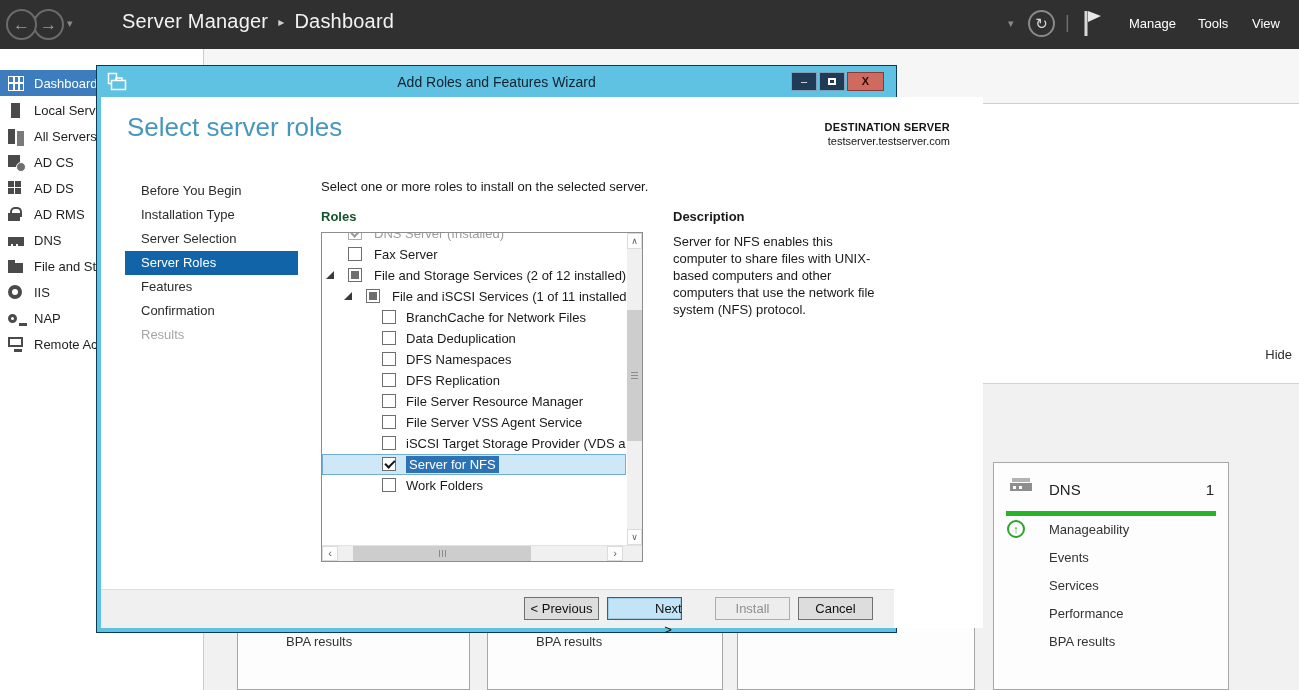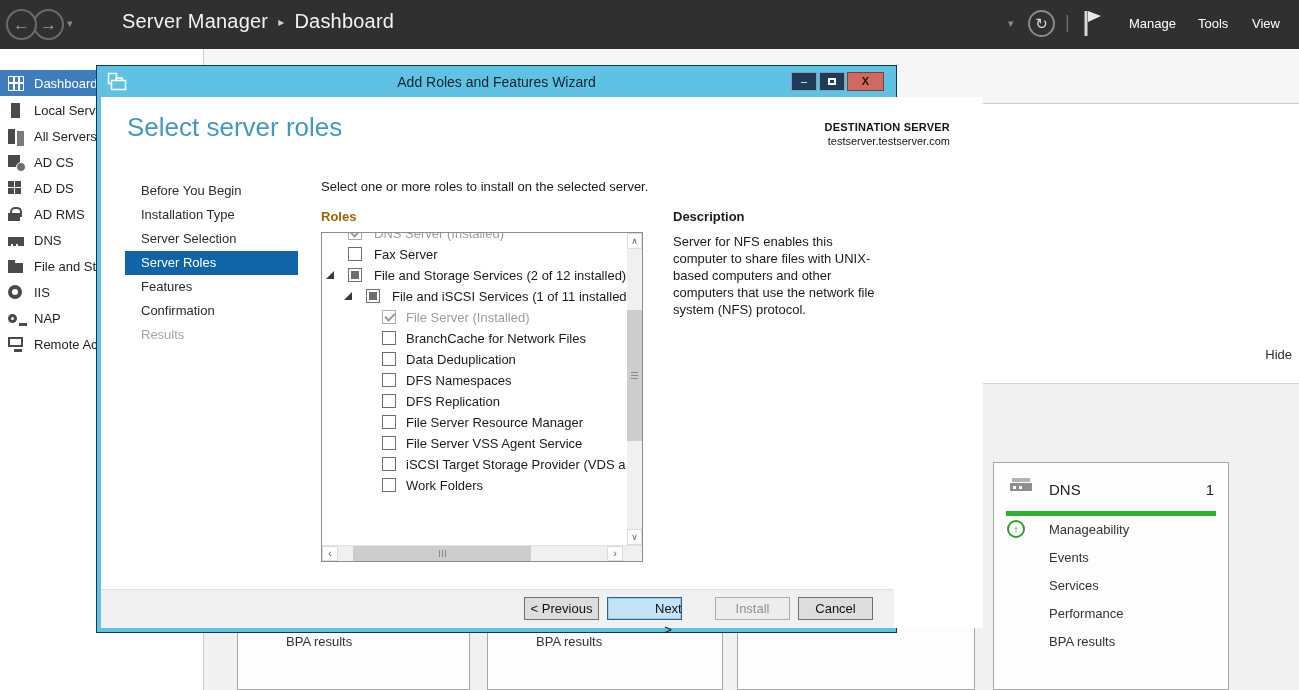--- a/index.html
+++ b/index.html
@@ -93,21 +93,21 @@
   #dest { position:absolute; right:33px; top:24px; text-align:right; color:#161616; }
   #dest .d1 { font-size:11px; font-weight:bold; letter-spacing:.2px; }
   #dest .d2 { font-size:11px; margin-top:2px; }
 
   .nav-item { position:absolute; left:24px; width:173px; height:24px; font-size:13px; color:#2b2b2b; line-height:24px; }
   .nav-item span { margin-left:16px; }
   .nav-item.sel { background:#1164a8; color:#fff; }
   .nav-item.dis { color:#a6a6a6; }
 
   #instr { position:absolute; left:220px; top:82px; font-size:13px; color:#1a1a1a; }
-  #roles-lbl { position:absolute; left:220px; top:112px; font-size:13px; font-weight:bold; color:#a16207; }
+  #roles-lbl { position:absolute; left:220px; top:112px; font-size:13px; font-weight:bold; color:#14532d; }
   #desc-lbl { position:absolute; left:572px; top:112px; font-size:13px; font-weight:bold; color:#1a1a1a; }
   #desc-txt { position:absolute; left:572px; top:136px; width:216px; font-size:13px; color:#1a1a1a; line-height:17px; }
 
   #listbox { position:absolute; left:220px; top:135px; width:322px; height:330px; border:1px solid #8d8d8d; background:#fff; }
   #rows { position:absolute; left:0; top:0; width:304px; height:312px; overflow:hidden; }
   .lrow { position:relative; height:21px; font-size:13px; color:#1a1a1a; white-space:nowrap; }
   .lrow.clip { margin-top:-10px; }
   .lrow .tri { position:absolute; top:6px; width:0; height:0; border-left:8px solid transparent; border-bottom:8px solid #3a3a3a; }
   .lvl0 .tri { left:4px; } .lvl1 .tri { left:22px; }
   .lrow .cb { position:absolute; top:3px; width:14px; height:14px; background:#fff; border:1px solid #6e6e6e; }
@@ -287,51 +287,51 @@
         <div class="lrow lvl0">
           <span class="tri"></span>
           <span class="cb part"></span>
           <span class="lbl">File and Storage Services (2 of 12 installed)</span>
         </div>
         <div class="lrow lvl1">
           <span class="tri"></span>
           <span class="cb part"></span>
           <span class="lbl">File and iSCSI Services (1 of 11 installed)</span>
         </div>
-        <div class="lrow lvl2 gray">
+        <div class="lrow lvl2">
+          <span class="cb"></span>
+          <span class="lbl">BranchCache for Network Files</span>
+        </div>
+        <div class="lrow lvl2">
+          <span class="cb"></span>
+          <span class="lbl">Data Deduplication</span>
+        </div>
+        <div class="lrow lvl2">
+          <span class="cb"></span>
+          <span class="lbl">DFS Namespaces</span>
+        </div>
+        <div class="lrow lvl2">
+          <span class="cb"></span>
+          <span class="lbl">DFS Replication</span>
+        </div>
+        <div class="lrow lvl2">
+          <span class="cb"></span>
+          <span class="lbl">File Server Resource Manager</span>
+        </div>
+        <div class="lrow lvl2">
+          <span class="cb"></span>
+          <span class="lbl">File Server VSS Agent Service</span>
+        </div>
+        <div class="lrow lvl2">
+          <span class="cb"></span>
+          <span class="lbl">iSCSI Target Storage Provider (VDS and VSS</span>
+        </div>
+        <div class="lrow lvl2 sel">
           <span class="cb chk"></span>
-          <span class="lbl">File Server (Installed)</span>
-        </div>
-        <div class="lrow lvl2">
-          <span class="cb"></span>
-          <span class="lbl">BranchCache for Network Files</span>
-        </div>
-        <div class="lrow lvl2">
-          <span class="cb"></span>
-          <span class="lbl">Data Deduplication</span>
-        </div>
-        <div class="lrow lvl2">
-          <span class="cb"></span>
-          <span class="lbl">DFS Namespaces</span>
-        </div>
-        <div class="lrow lvl2">
-          <span class="cb"></span>
-          <span class="lbl">DFS Replication</span>
-        </div>
-        <div class="lrow lvl2">
-          <span class="cb"></span>
-          <span class="lbl">File Server Resource Manager</span>
-        </div>
-        <div class="lrow lvl2">
-          <span class="cb"></span>
-          <span class="lbl">File Server VSS Agent Service</span>
-        </div>
-        <div class="lrow lvl2">
-          <span class="cb"></span>
-          <span class="lbl">iSCSI Target Storage Provider (VDS and VSS</span>
+          <span class="lbl">Server for NFS</span>
         </div>
         <div class="lrow lvl2">
           <span class="cb"></span>
           <span class="lbl">Work Folders</span>
         </div>
       </div>
       <div id="vscroll">
         <div class="sbtn" id="vs-up">∧</div>
         <div id="vs-thumb">
             <div class="vgrip"></div>

